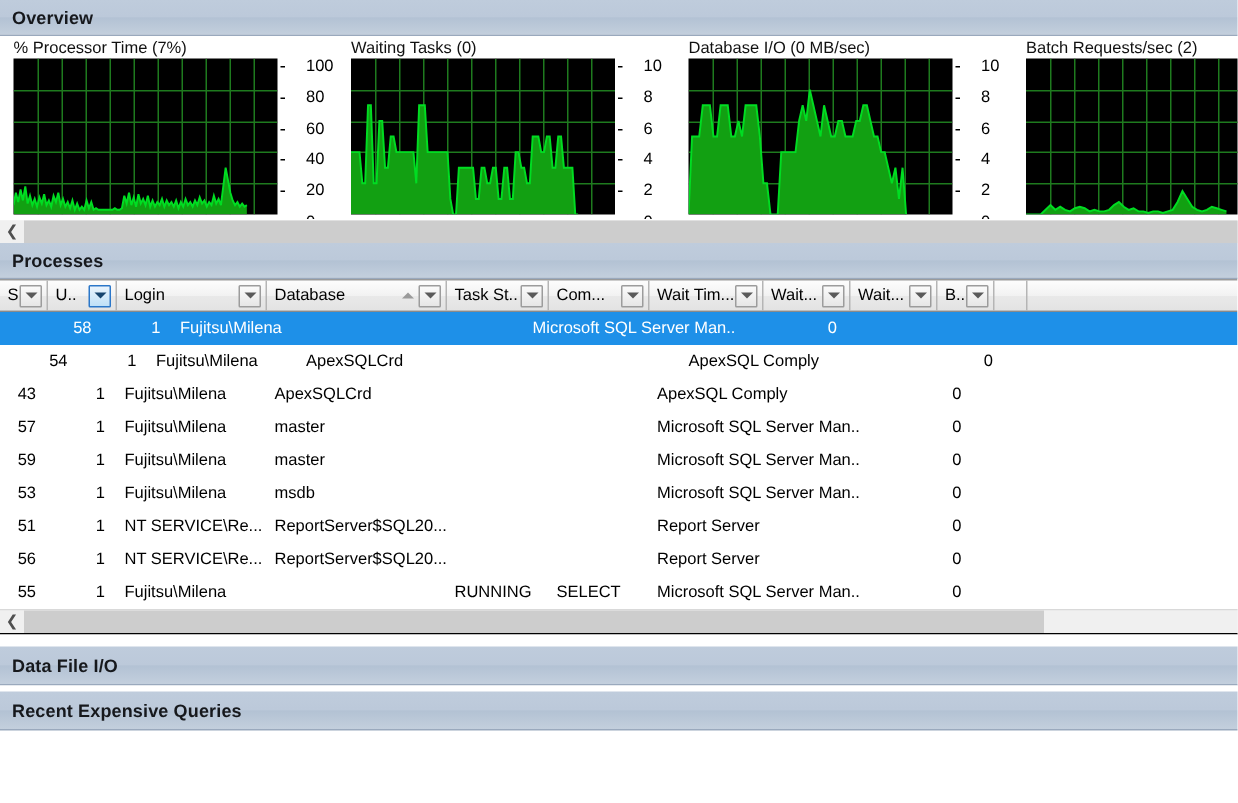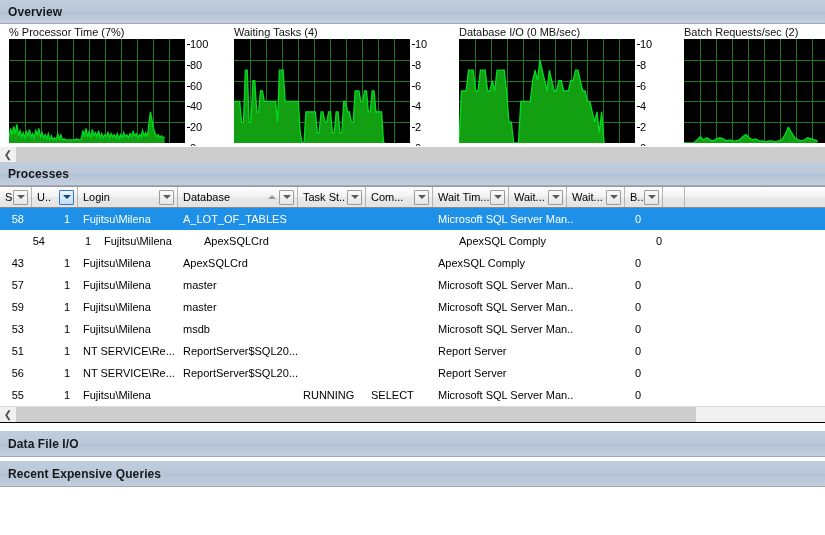--- a/index.html
+++ b/index.html
@@ -36,21 +36,21 @@
   }
   .plot{
     position:absolute;left:9px;top:15px;width:176px;height:104px;
     background:#000;overflow:hidden;
   }
   .plot svg{display:block;}
   .yaxis{
     position:absolute;left:187px;top:9px;width:34px;height:116px;
   }
   .yaxis .tick{
-    position:absolute;left:3px;font-size:11px;color:#000;line-height:10px;
+    position:absolute;left:17px;font-size:11px;color:#000;line-height:10px;
   }
   .yaxis .tickmark{
     position:absolute;left:0px;width:3px;height:1px;background:#000;
   }
 
   
   .hscroll{
     height:15px;background:#f0f0f0;border-top:1px solid #d9d9d9;
     display:flex;align-items:stretch;position:relative;
   }
@@ -102,21 +102,21 @@
   }
   .filterbtn i{
     display:block;width:0;height:0;
     border-left:4px solid transparent;border-right:4px solid transparent;
     border-top:4px solid #5a5a5a;
   }
   .filterbtn.active i{border-top-color:#16446e;}
 
   .grid-body{background:#fff;}
   .row{display:flex;height:22px;align-items:center;font-size:11px;color:#000;}
-  .row.sel{background:#1e90e8;color:#ffffff;}
+  .row.sel{background:#1e90e8;color:#ffffff;padding-left:37px;}
   .cell{
     box-sizing:border-box;padding:0 5px;white-space:nowrap;overflow:hidden;
     display:flex;align-items:center;height:22px;
   }
   .cell.num{justify-content:flex-end;padding-right:8px;}
   .cell.left{justify-content:flex-start;}
 
   
   .bottom .sec-head{border-bottom:1px solid #9aa9bd;}
   .spacer{height:4px;background:#fff;}
@@ -163,21 +163,21 @@
             <div class="tickmark" style="top: 52.6px;"></div>
             <div class="tick" style="top: 47.6px;">60</div>
             <div class="tickmark" style="top: 73.4px;"></div>
             <div class="tick" style="top: 68.4px;">40</div>
             <div class="tickmark" style="top: 94.2px;"></div>
             <div class="tick" style="top: 89.2px;">20</div>
             <div class="tick" style="top: 110px;">0</div>
           </div>
         </div>
         <div class="chart-cell">
-          <div class="chart-title">Waiting Tasks (4)</div>
+          <div class="chart-title">Waiting Tasks (0)</div>
           <div class="plot" style="background: rgb(0, 0, 0);">
             <svg width="176" height="104" viewBox="0 0 176 104">
               <line x1="0" x2="176" y1="21.5" y2="21.5" stroke="#1e7a1e" stroke-width="1"></line>
               <line x1="0" x2="176" y1="42.5" y2="42.5" stroke="#1e7a1e" stroke-width="1"></line>
               <line x1="0" x2="176" y1="62.5" y2="62.5" stroke="#1e7a1e" stroke-width="1"></line>
               <line x1="0" x2="176" y1="83.5" y2="83.5" stroke="#1e7a1e" stroke-width="1"></line>
               <line y1="0" y2="104" x1="16.5" x2="16.5" stroke="#1e7a1e" stroke-width="1"></line>
               <line y1="0" y2="104" x1="32.5" x2="32.5" stroke="#1e7a1e" stroke-width="1"></line>
               <line y1="0" y2="104" x1="48.5" x2="48.5" stroke="#1e7a1e" stroke-width="1"></line>
               <line y1="0" y2="104" x1="64.5" x2="64.5" stroke="#1e7a1e" stroke-width="1"></line>
@@ -345,21 +345,20 @@
         </div>
         <div class="col" style="width: 22px; flex: 0 0 22px;">
           <span class="ctext"></span>
         </div>
       </div>
     <div class="grid-body" id="grid-body">
         <div class="row sel">
           <div class="cell num" style="width: 32px; flex: 0 0 32px;">58</div>
           <div class="cell num" style="width: 46px; flex: 0 0 46px;">1</div>
           <div class="cell left" style="width: 100px; flex: 0 0 100px;">Fujitsu\Milena</div>
-          <div class="cell left" style="width: 120px; flex: 0 0 120px;">A_LOT_OF_TABLES</div>
           <div class="cell left" style="width: 68px; flex: 0 0 68px;"></div>
           <div class="cell left" style="width: 67px; flex: 0 0 67px;"></div>
           <div class="cell left" style="width: 140px; flex: 0 0 140px;">Microsoft SQL Server Man...</div>
           <div class="cell num" style="width: 76px; flex: 0 0 76px;">0</div>
           <div class="cell left" style="width: 58px; flex: 0 0 58px;"></div>
           <div class="cell left" style="width: 58px; flex: 0 0 58px;"></div>
           <div class="cell left" style="width: 38px; flex: 0 0 38px;"></div>
           <div class="cell left" style="width: 22px; flex: 0 0 22px;"></div>
         </div>
         <div class="row">

